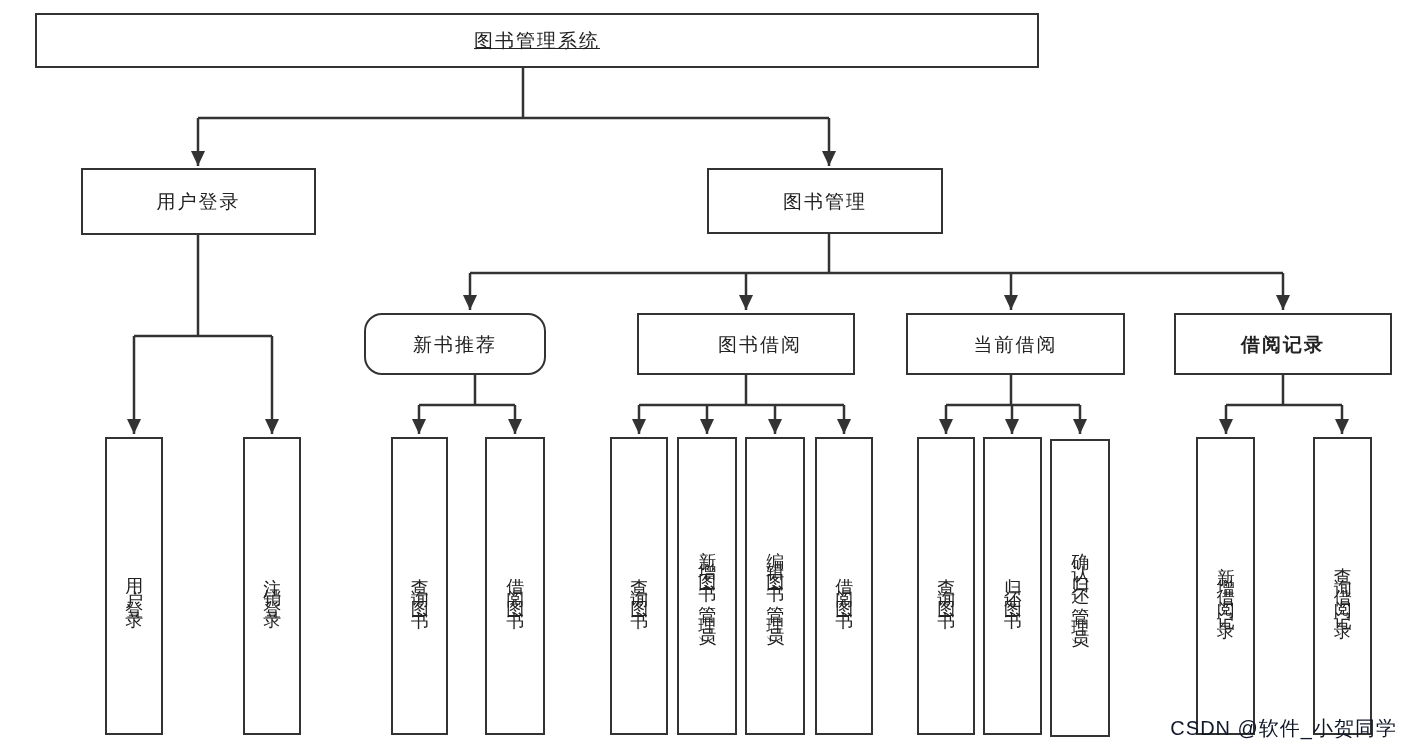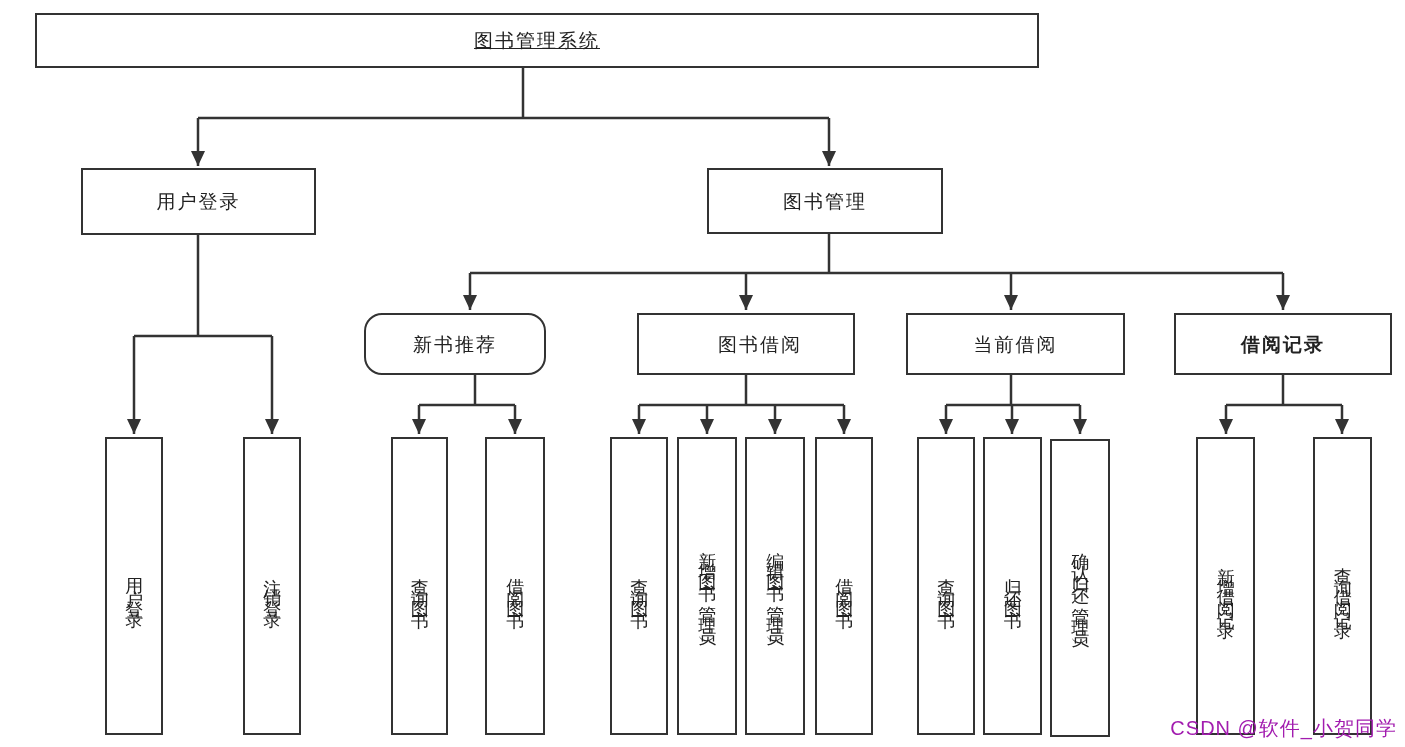--- a/index.html
+++ b/index.html
@@ -40,21 +40,21 @@
     font-size: 18px;
     letter-spacing: 11px;
     line-height: 1.15;
     white-space: nowrap;
   }
   #watermark {
     position: absolute;
     right: 8px;
     bottom: 5px;
     font-size: 20px;
-    color: #a21caf;
+    color: #0f172a;
     letter-spacing: 1px;
     z-index: 3;
     white-space: nowrap;
   }
 </style>
 </head>
 <body>
 
 <div id="stage">
 

